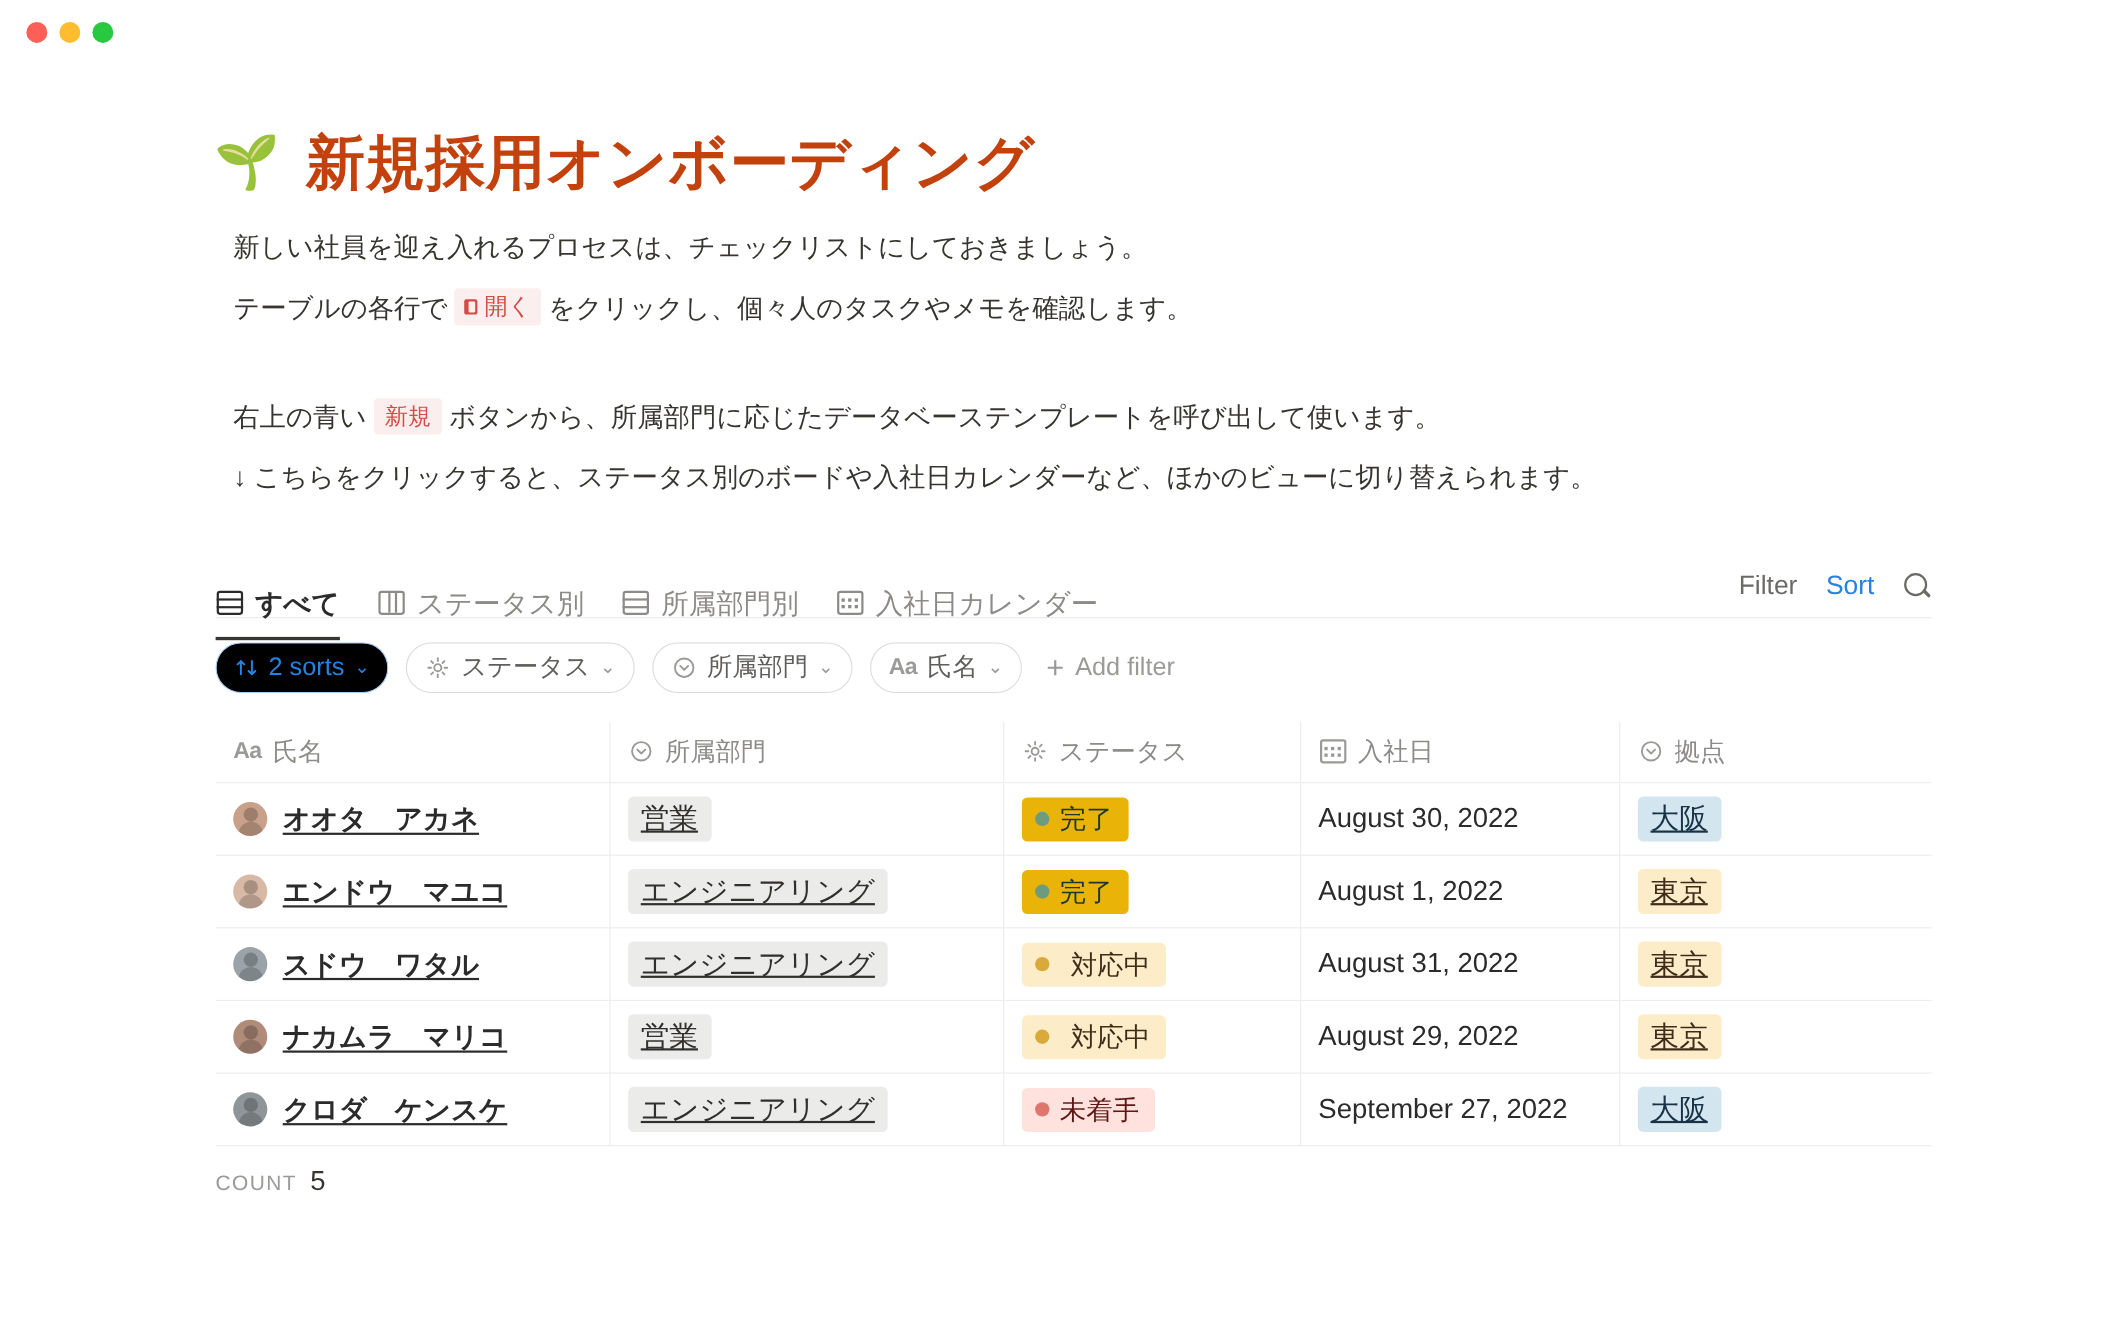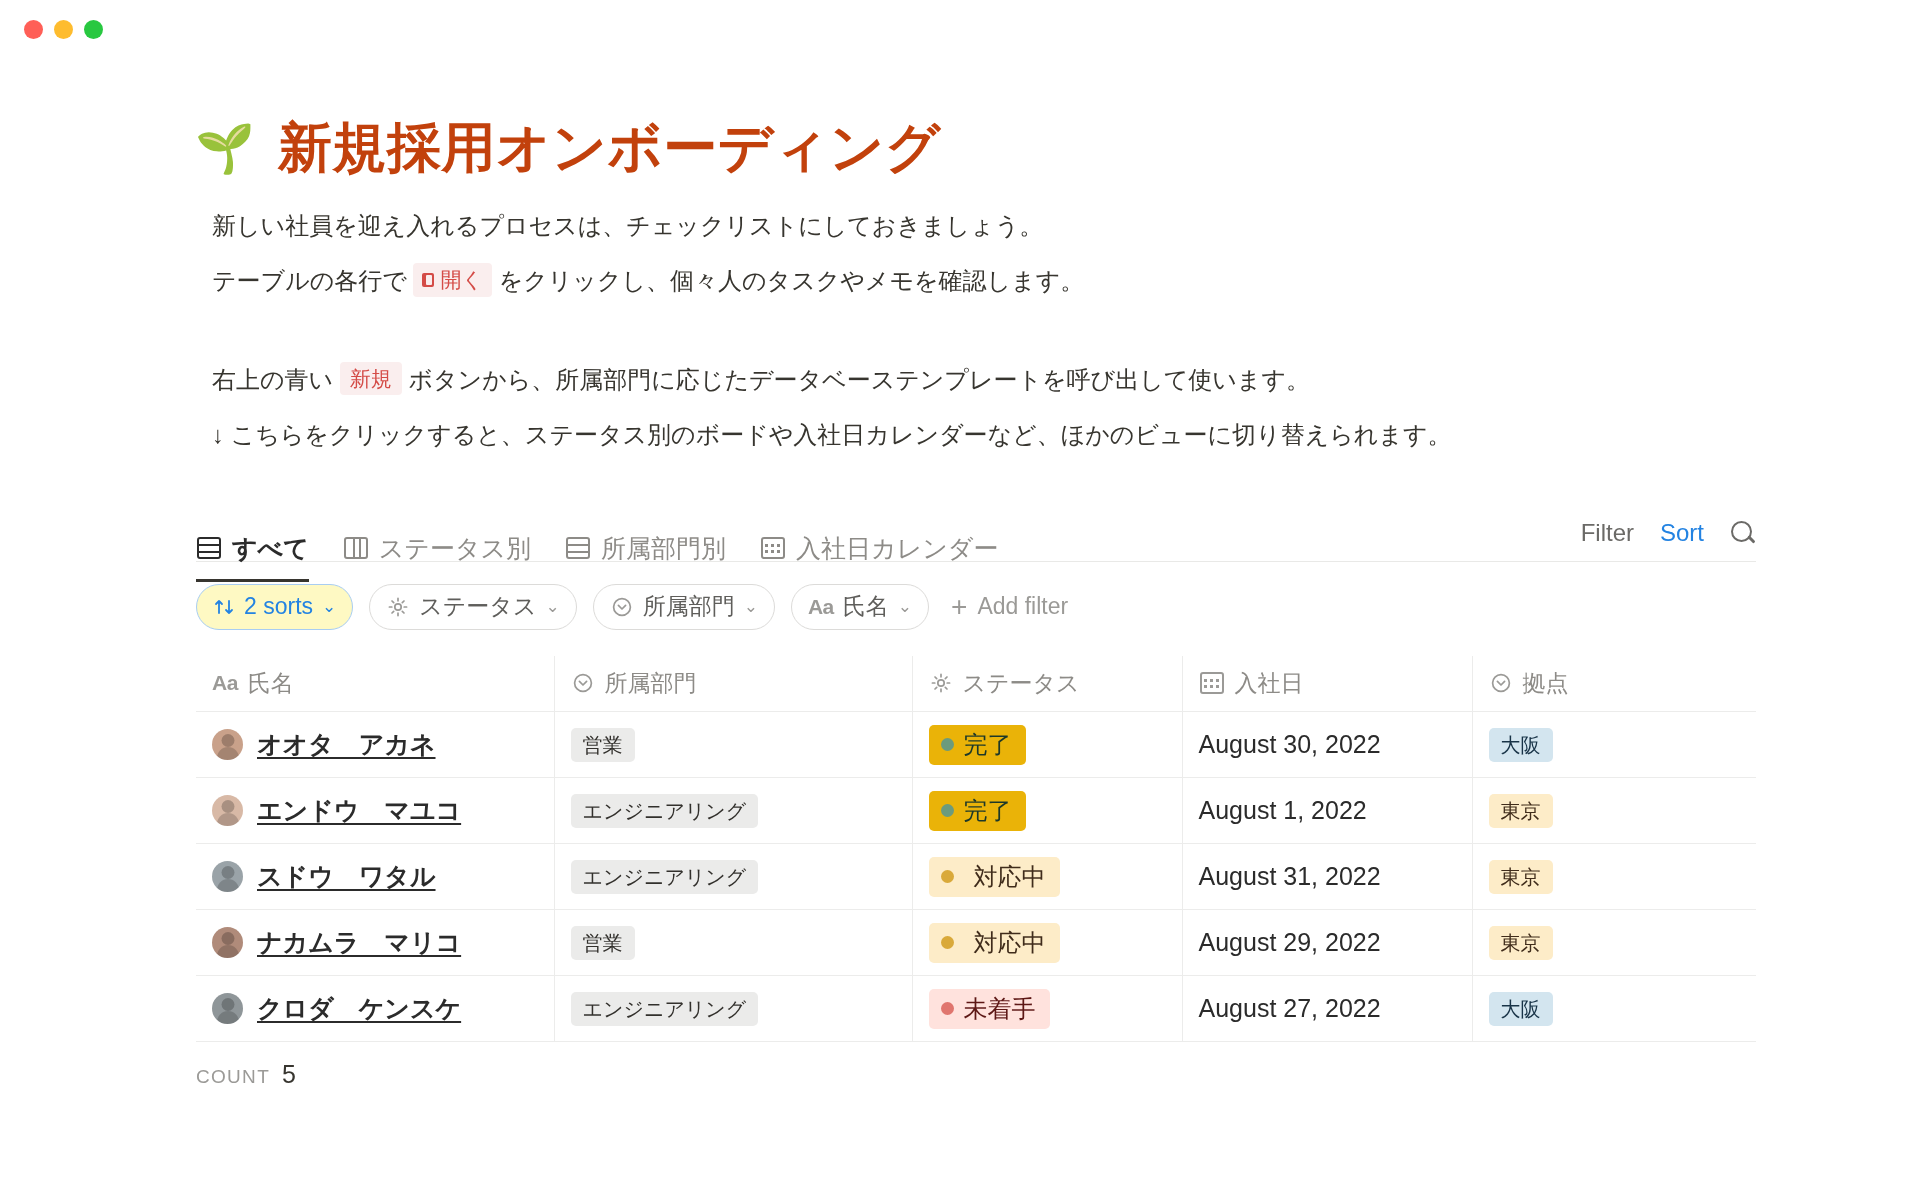--- a/index.html
+++ b/index.html
@@ -162,21 +162,21 @@
     height: 46px;
     padding: 0 16px;
     border: 1px solid #dcdbd9;
     border-radius: 24px;
     font-size: 23px;
     color: #5f5e5b;
     background: #fff;
     cursor: pointer;
     white-space: nowrap;
   }
-  .pill.sorts { border-color: #a8cdf2; color: #2383e2; background: #fef9c3; }
+  .pill.sorts { border-color: #a8cdf2; color: #2383e2; background: #000000; }
   .chev { font-size: 17px; color: #9b9a97; }
   .pill.sorts .chev { color: #2383e2; }
 
   .prop-ico { width: 24px; height: 24px; display:inline-block; position:relative; color:#9b9a97;}
   .prop-ico.sun svg, .prop-ico.sel svg, .prop-ico.cal2 svg { display:block; }
   .aa { font-size: 21px; color:#9b9a97; font-weight:600; letter-spacing:-0.5px;}
 
   .add-filter {
     display: flex; align-items: center; gap: 10px;
     font-size: 23px; color: #9b9a97; cursor: pointer; margin-left: 6px;
@@ -229,22 +229,23 @@
     text-decoration: underline;
     text-underline-offset: 4px;
     color: #2b2b2b;
     cursor: pointer;
   }
 
   .tag {
     display: inline-block;
     padding: 4px 12px;
     border-radius: 5px;
-    font-size: 20px;
+    font-size: 26px;
     line-height: 1.3;
+    text-decoration: underline;
   }
   .tag.gray { background: #ebebea; color: #32302c; }
   .tag.blue { background: #d3e5ef; color: #183347; }
   .tag.yellow { background: #fdecc8; color: #402c1b; }
 
   .status {
     display: inline-flex; align-items: center; gap: 10px;
     padding: 4px 14px 4px 12px;
     border-radius: 5px;
     font-size: 24px;
@@ -518,21 +519,21 @@
                 <i></i>
               </span>
             <span class="name-link">クロダ　ケンスケ</span>
           </div>
         </td>
         <td><span class="tag gray">エンジニアリング</span></td>
         <td><span class="status todo">
               <span class="bullet"></span>
               <span>未着手</span>
             </span></td>
-        <td>August 27, 2022</td>
+        <td>September 27, 2022</td>
         <td><span class="tag blue">大阪</span></td>
       </tr>
     </tbody>
   </table>
 </div>
 
 <div class="count-row">
   <span class="count-label">COUNT</span>
   <span class="count-value">5</span>
 </div>

